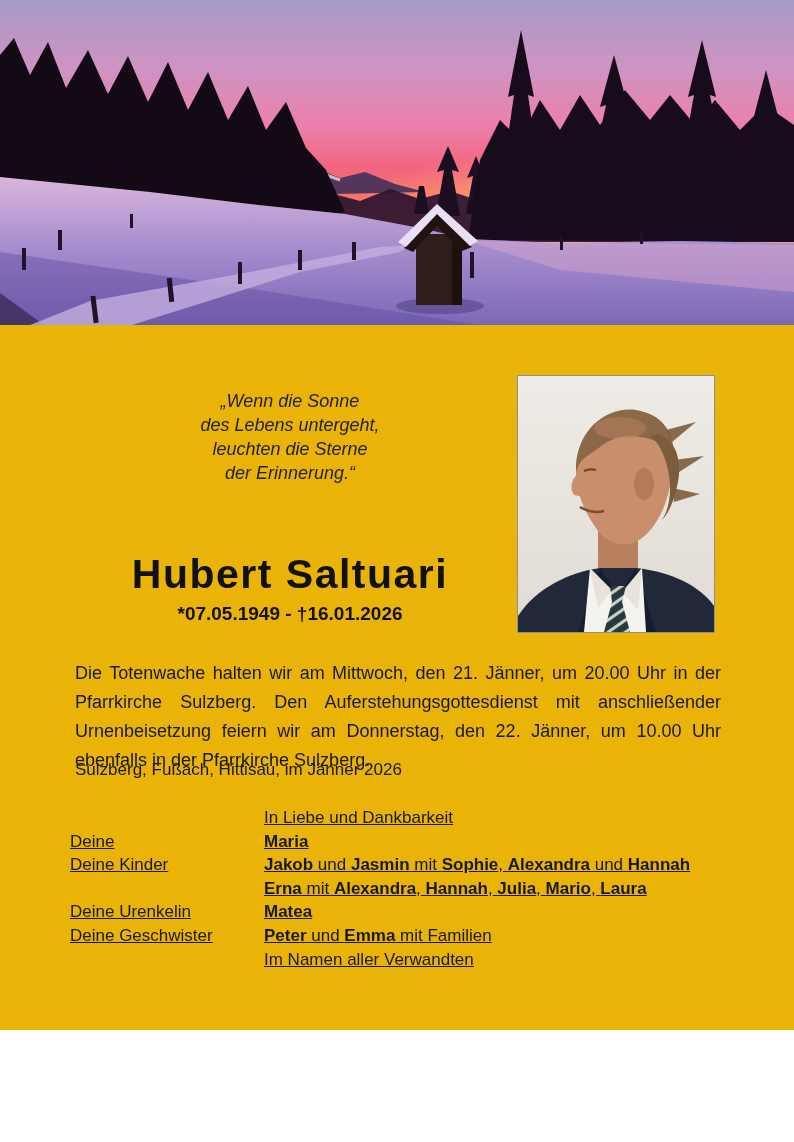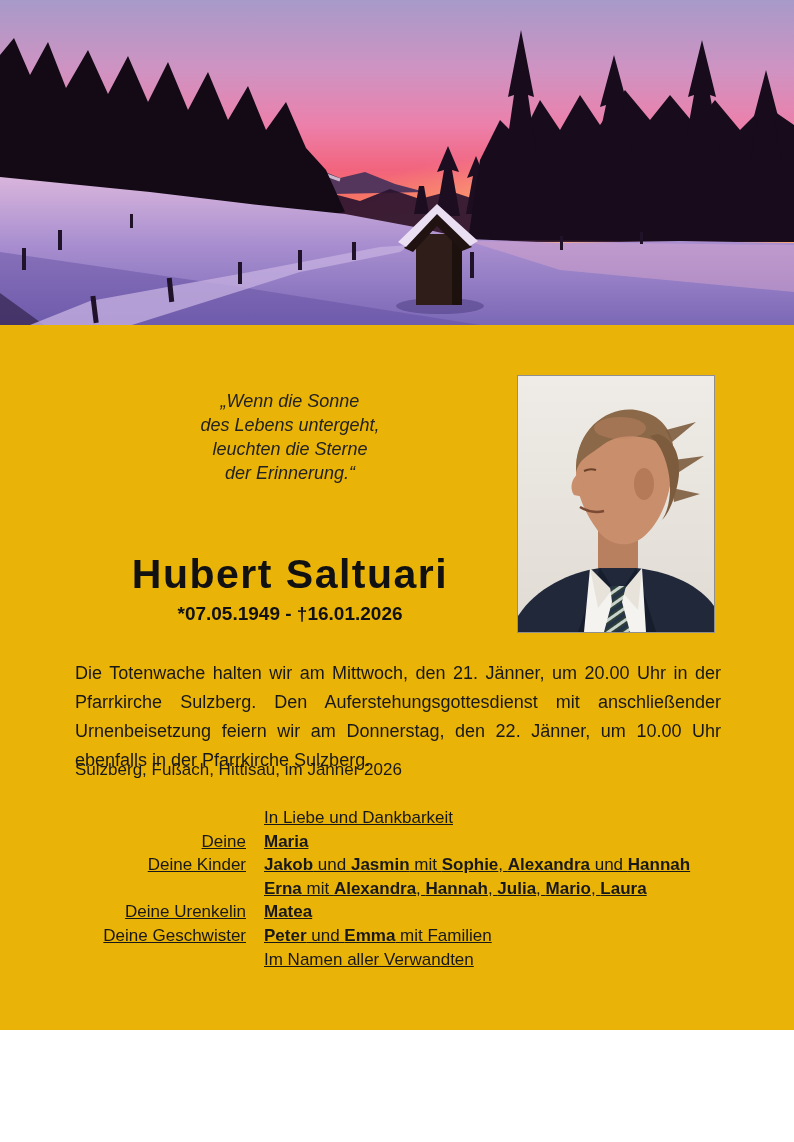--- a/index.html
+++ b/index.html
@@ -44,21 +44,21 @@
   }
 
   .places { position:absolute; left:75px; top:760px; font-size:17px; color:#181818; }
   .places .b { font-weight:400; }
 
   .family {
     position:absolute; left:70px; top:806px; width:660px;
     font-size:17px; line-height:23.6px; color:#181818;
   }
   .fam-row { display:flex;text-decoration:underline; }
-  .fam-label { width:176px; flex:none; text-align:right; }
+  .fam-label { width:176px; flex:none; }
   .fam-value { padding-left:18px; }
   .b { font-weight:700; }
 </style>
 </head>
 <body>
 
 <div class="card">
 
   <div class="landscape">
     <svg viewBox="0 0 794 325" preserveAspectRatio="none">

